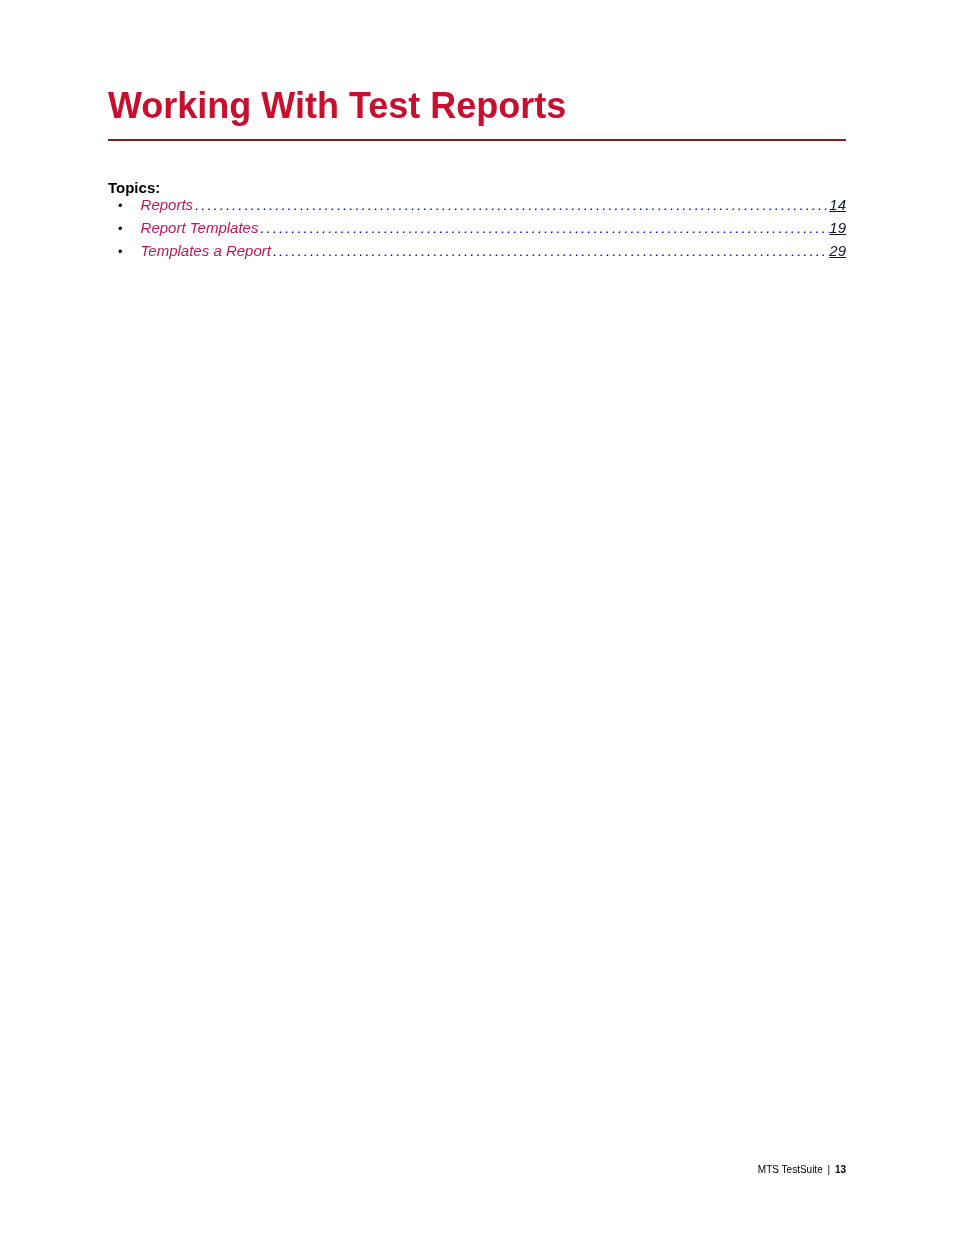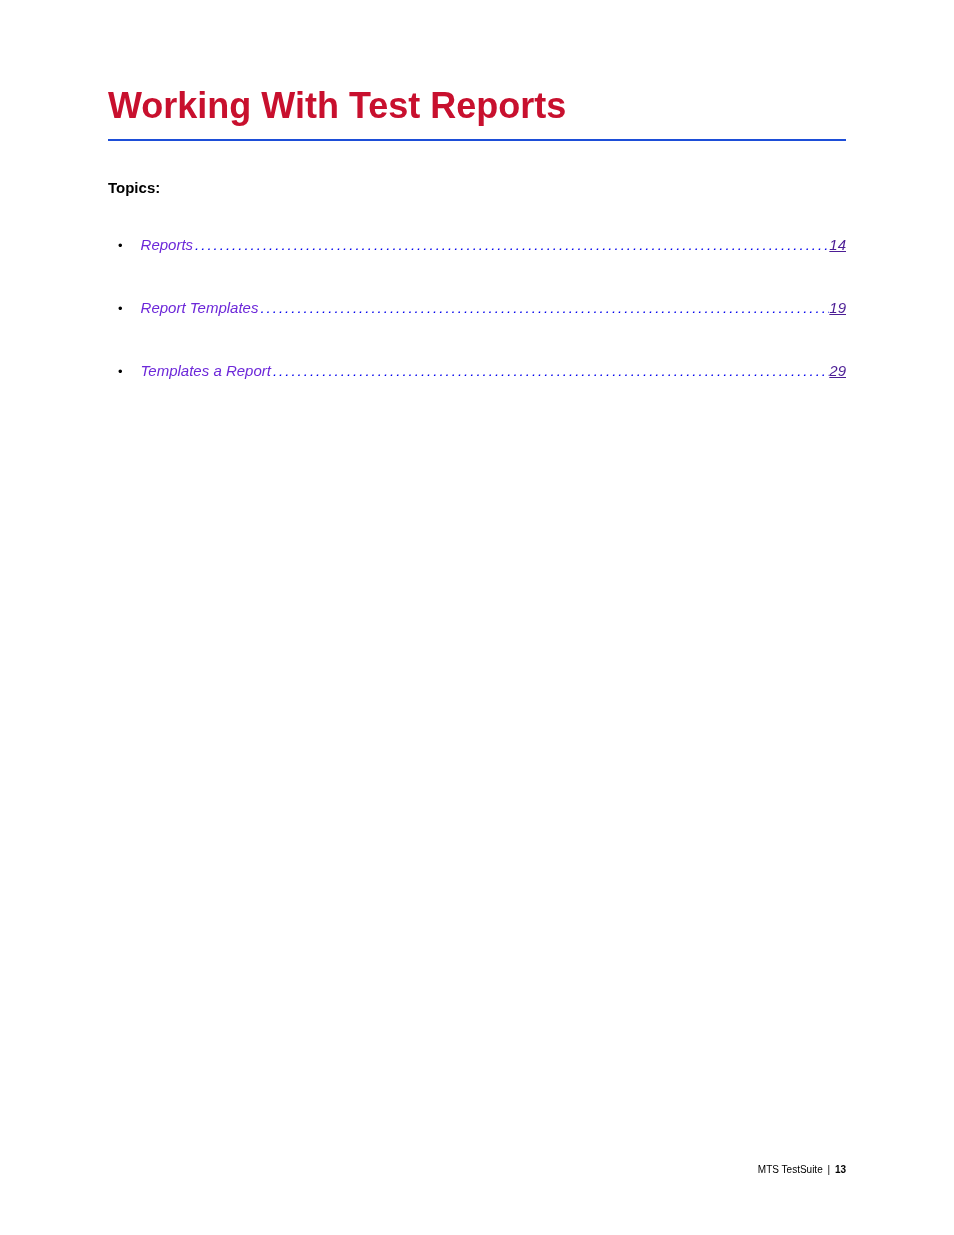--- a/index.html
+++ b/index.html
@@ -15,21 +15,21 @@
       position: relative;
     }
     .page {
       padding: 85px 108px 0 108px;
     }
     .chapter-title {
       font-size: 36px;
       font-weight: bold;
       color: #c8102e;
       padding-bottom: 12px;
-      border-bottom: 2px solid #1d4ed8;
+      border-bottom: 2px solid #7f1d1d;
       margin-bottom: 38px;
     }
     .topics-label {
       font-size: 15px;
       font-weight: bold;
       color: #000000;
     }
     .toc-list {
       list-style: none;
     }
@@ -39,40 +39,39 @@
       margin-bottom: 6px;
       font-size: 15px;
     }
     .bullet {
       color: #000000;
       margin-left: 10px;
       margin-right: 18px;
       font-size: 13px;
     }
     .toc-link {
-      color: #6d28d9;
+      color: #be185d;
       font-style: italic;
       text-decoration: none;
       white-space: nowrap;
-      margin-top: 40px;
     }
     .toc-dots {
       flex: 1;
       overflow: hidden;
       color: #0000ee;
       font-style: italic;
       letter-spacing: 2px;
       white-space: nowrap;
       padding: 0 2px;
     }
     .toc-dots::after {
       content: "..................................................................................................................................................................................................";
     }
     .toc-page {
-      color: #4c1d95;
+      color: #0f172a;
       font-style: italic;
       white-space: nowrap;
     }
     .footer {
       position: absolute;
       bottom: 60px;
       right: 108px;
       font-size: 10px;
       color: #000000;
     }

